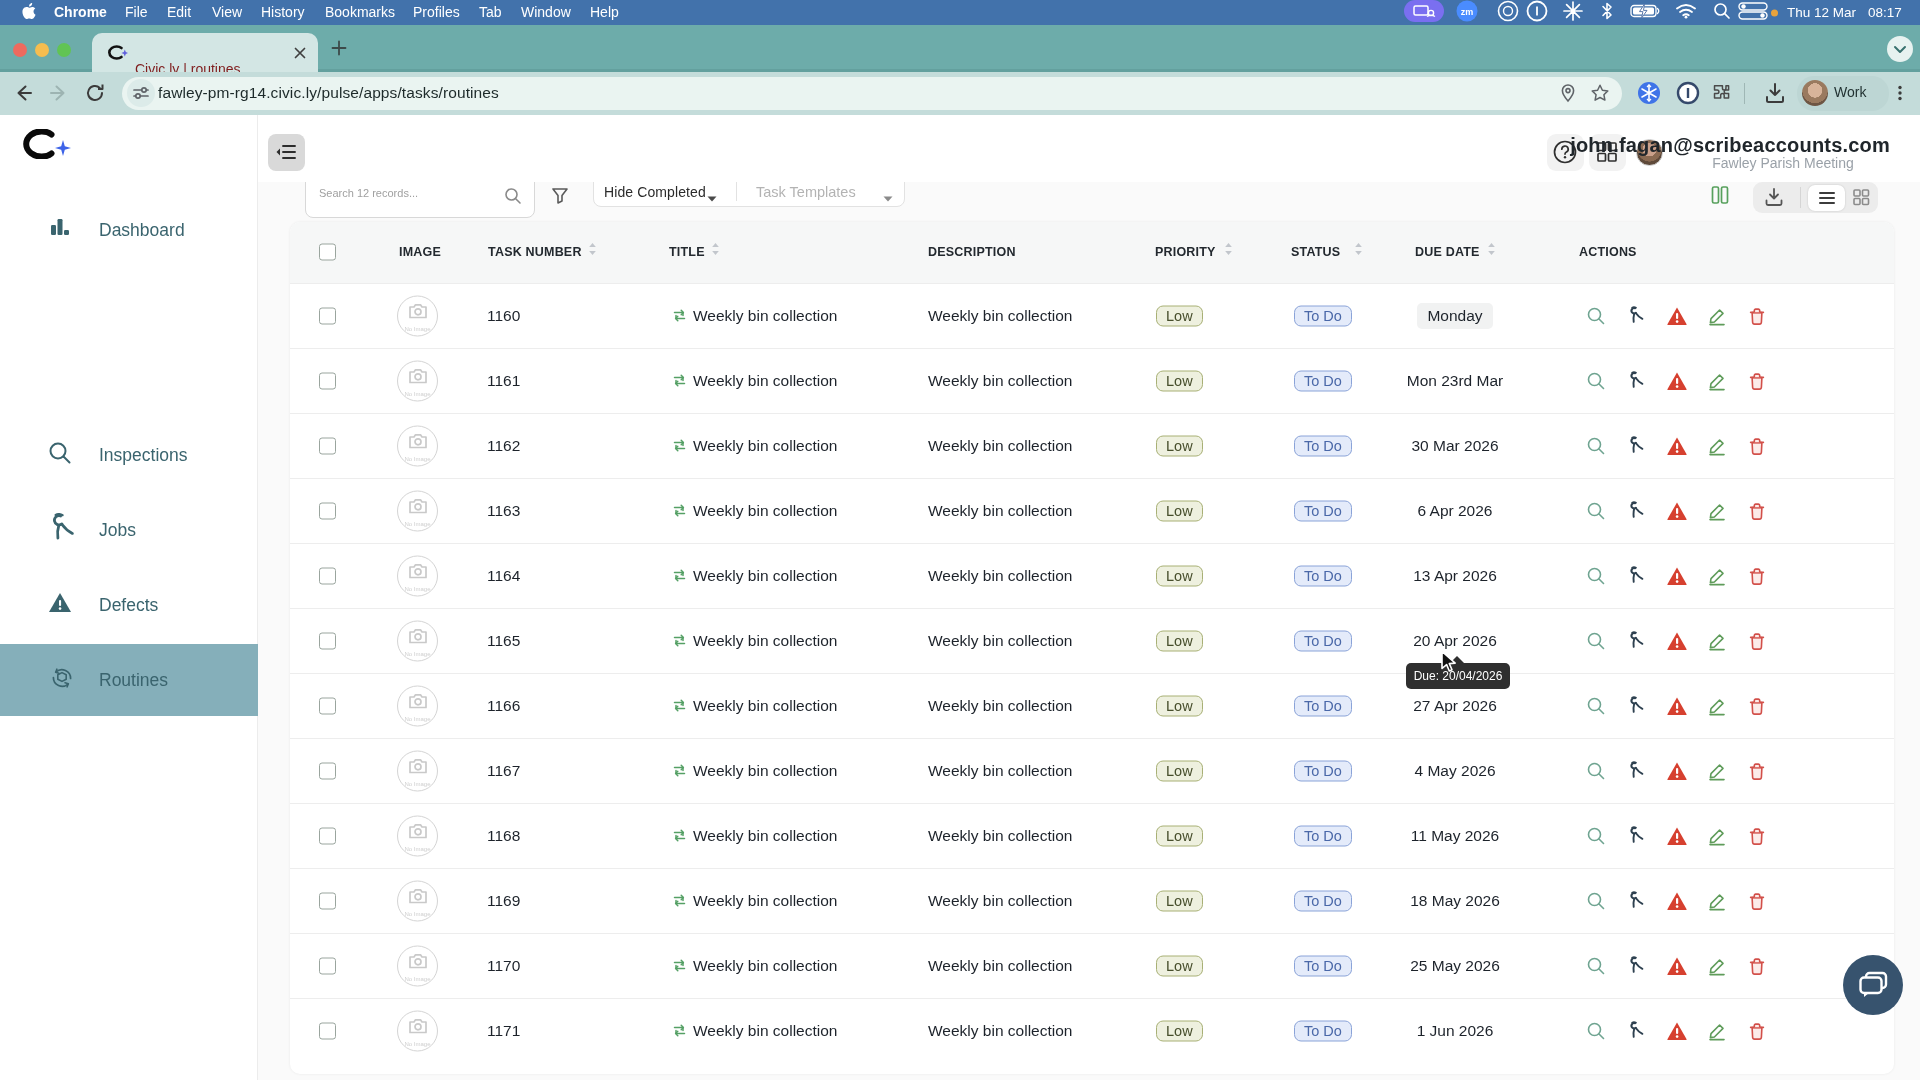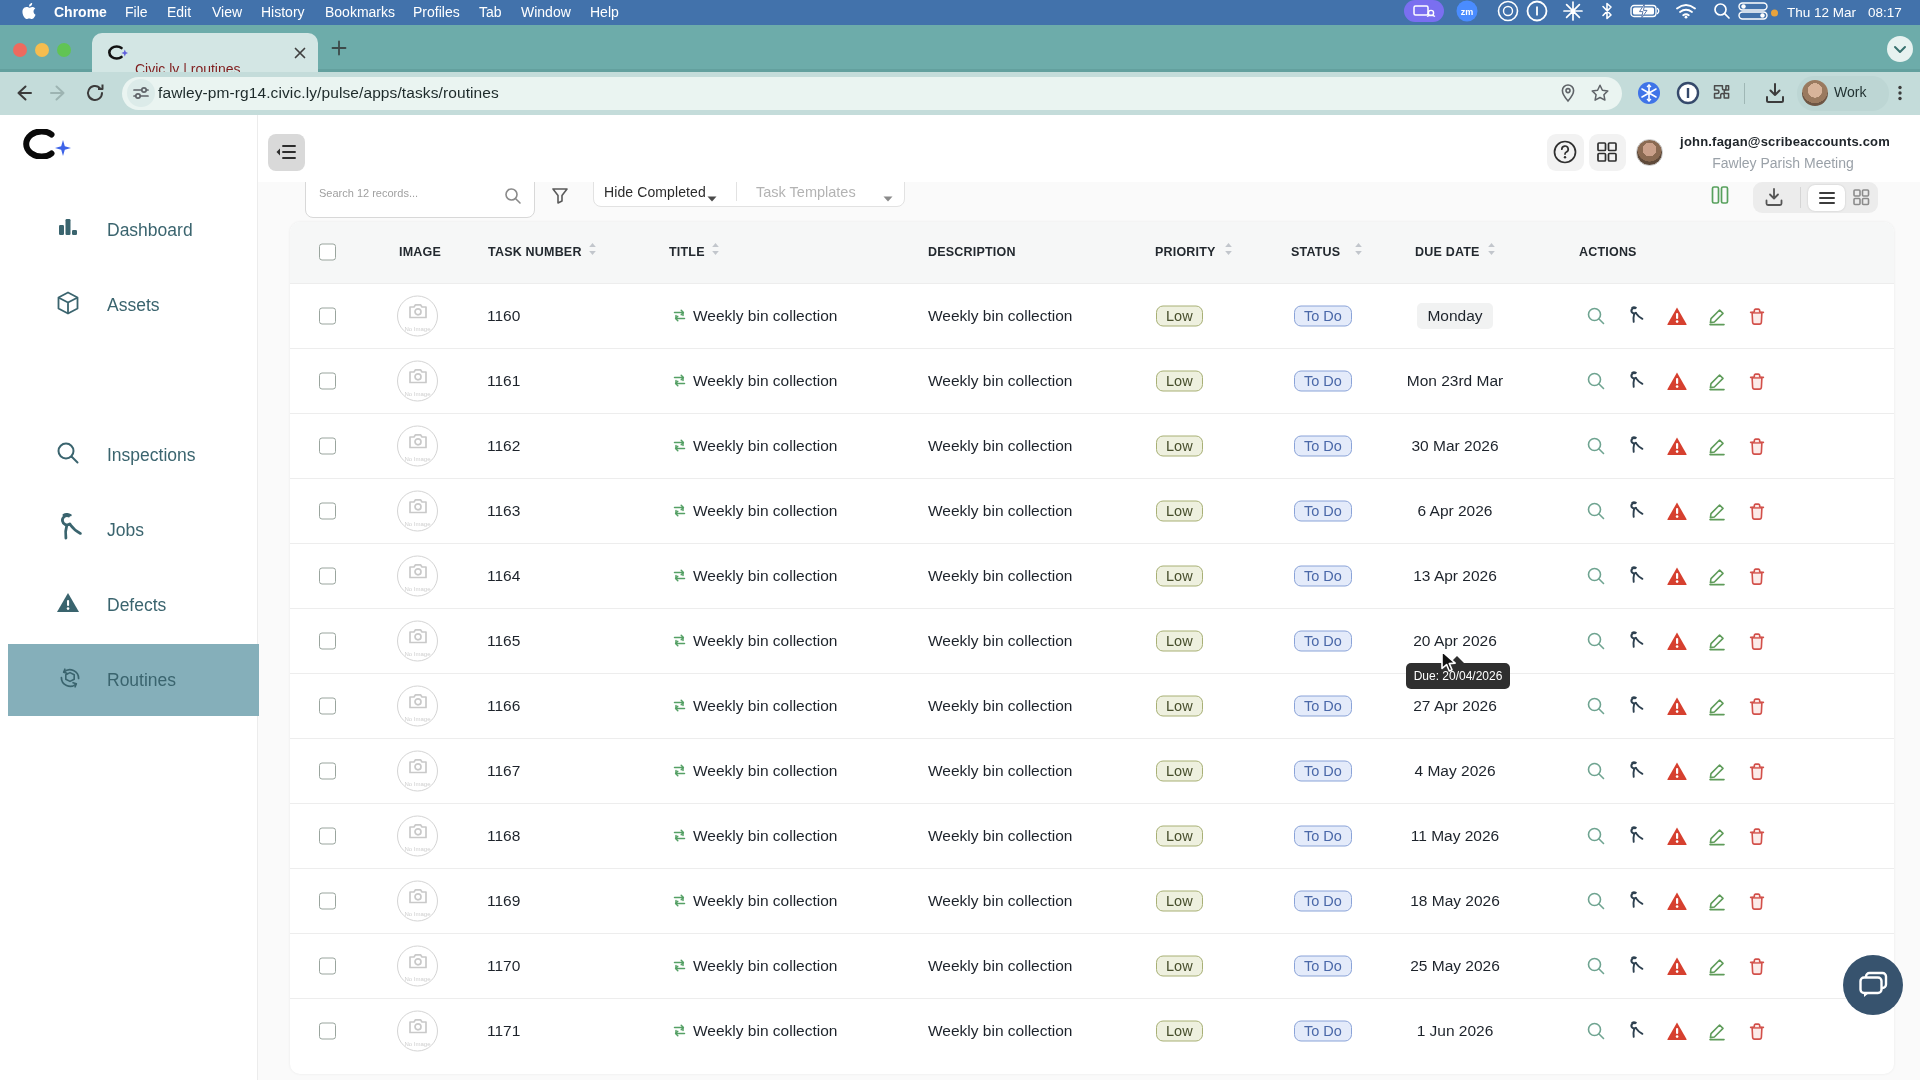--- a/index.html
+++ b/index.html
@@ -19,31 +19,31 @@
 #tab .ttl { position:absolute; left:43px; top:10px; font-size:14px; color:#7f1d1d;margin-top:18px; }
 
 
 #toolbar { position:absolute; top:72px; left:0; width:1920px; height:43px; background:#c4dcda; }
 #urlpill { position:absolute; left:122px; top:4.5px; width:1500px; height:33px; border-radius:17px; background:#eaf4f1; }
 #urlpill .url { position:absolute; left:36px; top:7px; font-size:15.5px; color:#1d2a2a; letter-spacing:0.1px; }
 
 
 #appheader { position:absolute; top:115px; left:258px; width:1662px; height:67px; background:#fff; }
 #sidebar { position:absolute; top:115px; left:0; width:258px; height:965px; background:#fff; border-right:1px solid #ececec; }
-.sitem { position:absolute; left:0; width:258px; height:72px;margin-left:8px; }
+.sitem { position:absolute; left:0; width:258px; height:72px; }
 .sitem .sic { position:absolute; left:47px; top:50%; transform:translateY(-50%); }
 .sitem .slb { position:absolute; left:99px; top:50%; transform:translateY(-50%); font-size:17.5px; font-weight:500; color:#3a646e; }
 .sitem.sel { background:#85afba; }
 
 #hambtn { position:absolute; left:268px; top:134px; width:37px; height:37px; background:#d9d9d9; border-radius:8px; }
 #hambtn svg { position:absolute; left:7px; top:7px; }
 .hdrbtn { position:absolute; top:134px; width:37px; height:37px; background:#f2f2f2; border-radius:9px; }
 .hdrbtn svg { position:absolute; left:5px; top:5px; }
 #avatar { position:absolute; left:1636px; top:139px; width:27px; height:27px; border-radius:50%; background:radial-gradient(circle at 50% 38%, #caa08a 0 34%, #8a6a52 35% 60%, #5f4a3a 61%); border:1px solid #c9c9c9; }
-#uemail { position:absolute; right:30px; top:134px; font-size:13px; font-weight:bold; color:#20262b; letter-spacing:0.2px; }
+#uemail { position:absolute; right:30px; top:134px; font-size:20px; font-weight:bold; color:#20262b; letter-spacing:0.2px; }
 #uorg { position:absolute; right:30px; top:155px; width:214px; text-align:center; font-size:14px; color:#9aa1a8; }
 
 #content { position:absolute; top:182px; left:259px; width:1661px; height:898px; background:#fafafa; overflow:hidden; }
 
 
 #searchbox { position:absolute; left:46px; top:-10px; width:230px; height:46px; background:#fff; border:1px solid #d8d8d8; border-radius:8px; }
 #searchbox .ph { position:absolute; left:13px; top:14px; font-size:11px; color:#a0a0a0; }
 #searchbox svg { position:absolute; right:12px; top:14px; }
 #funnel { position:absolute; left:290px; top:3px; }
 #ddgroup { position:absolute; left:334px; top:-20px; width:312px; height:45px; background:#fff; border:1px solid #e2e2e2; border-radius:8px; }
@@ -241,27 +241,20 @@
     <span class="abs" style="left:55px;top:25px"><svg width="16" height="16" viewBox="0 0 16 16" style="">
           <path d="M8 0 L9.8 6.2 L16 8 L9.8 9.8 L8 16 L6.2 9.8 L0 8 L6.2 6.2 Z" fill="#3d63e8"></path>
         </svg></span>
     <div class="sitem" style="top:79px">
         <span class="sic"><svg width="26" height="26" viewBox="0 0 26 26" style="">
             <rect x="4" y="10" width="5" height="10" rx="1.2" fill="#3a646e"></rect>
             <rect x="10.5" y="4" width="5" height="16" rx="1.2" fill="#3a646e"></rect>
             <rect x="17" y="15" width="5" height="5" rx="1.2" fill="#3a646e"></rect>
           </svg></span>
         <span class="slb">Dashboard</span>
-      </div>
-      <div class="sitem" style="top:154px">
-        <span class="sic"><svg width="26" height="26" viewBox="0 0 26 26" style="">
-            <path d="M13 2.5 L22.5 7.5 V18.5 L13 23.5 L3.5 18.5 V7.5 Z" fill="none" stroke="#3a646e" stroke-width="1.8" stroke-linejoin="round"></path>
-            <path d="M3.8 7.7 L13 12.5 L22.2 7.7 M13 12.5 V23" fill="none" stroke="#3a646e" stroke-width="1.8" stroke-linejoin="round"></path>
-          </svg></span>
-        <span class="slb">Assets</span>
       </div>
       <div class="sitem" style="top:304px">
         <span class="sic"><svg width="26" height="26" viewBox="0 0 26 26" style="">
             <circle cx="11" cy="11" r="7.5" fill="none" stroke="#3a646e" stroke-width="2"></circle>
             <line x1="16.5" y1="16.5" x2="22.5" y2="22.5" stroke="#3a646e" stroke-width="2" stroke-linecap="round"></line>
           </svg></span>
         <span class="slb">Inspections</span>
       </div>
       <div class="sitem" style="top:379px">
         <span class="sic"><svg width="30" height="30" viewBox="0 0 30 30" style="">

